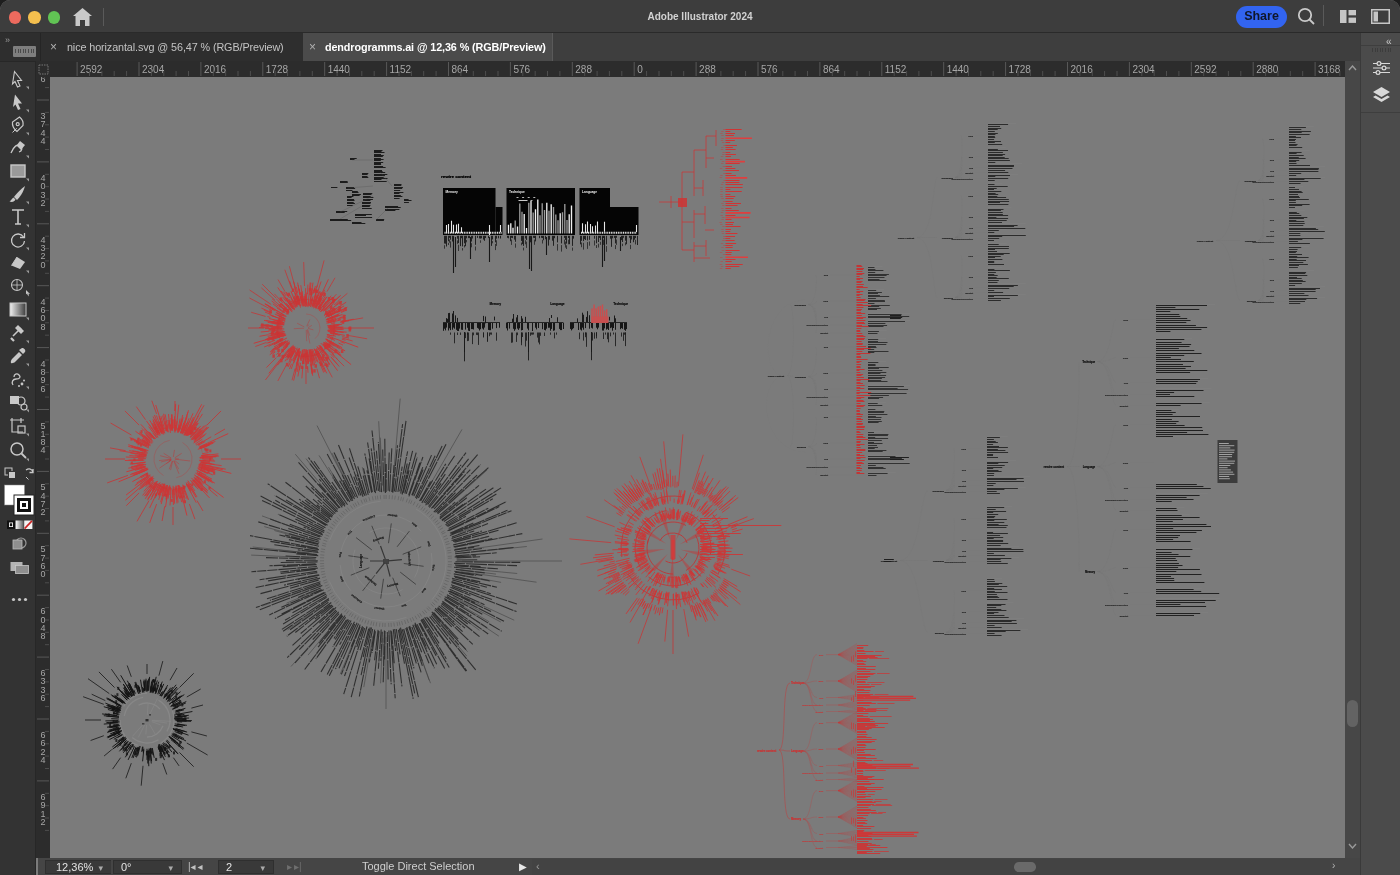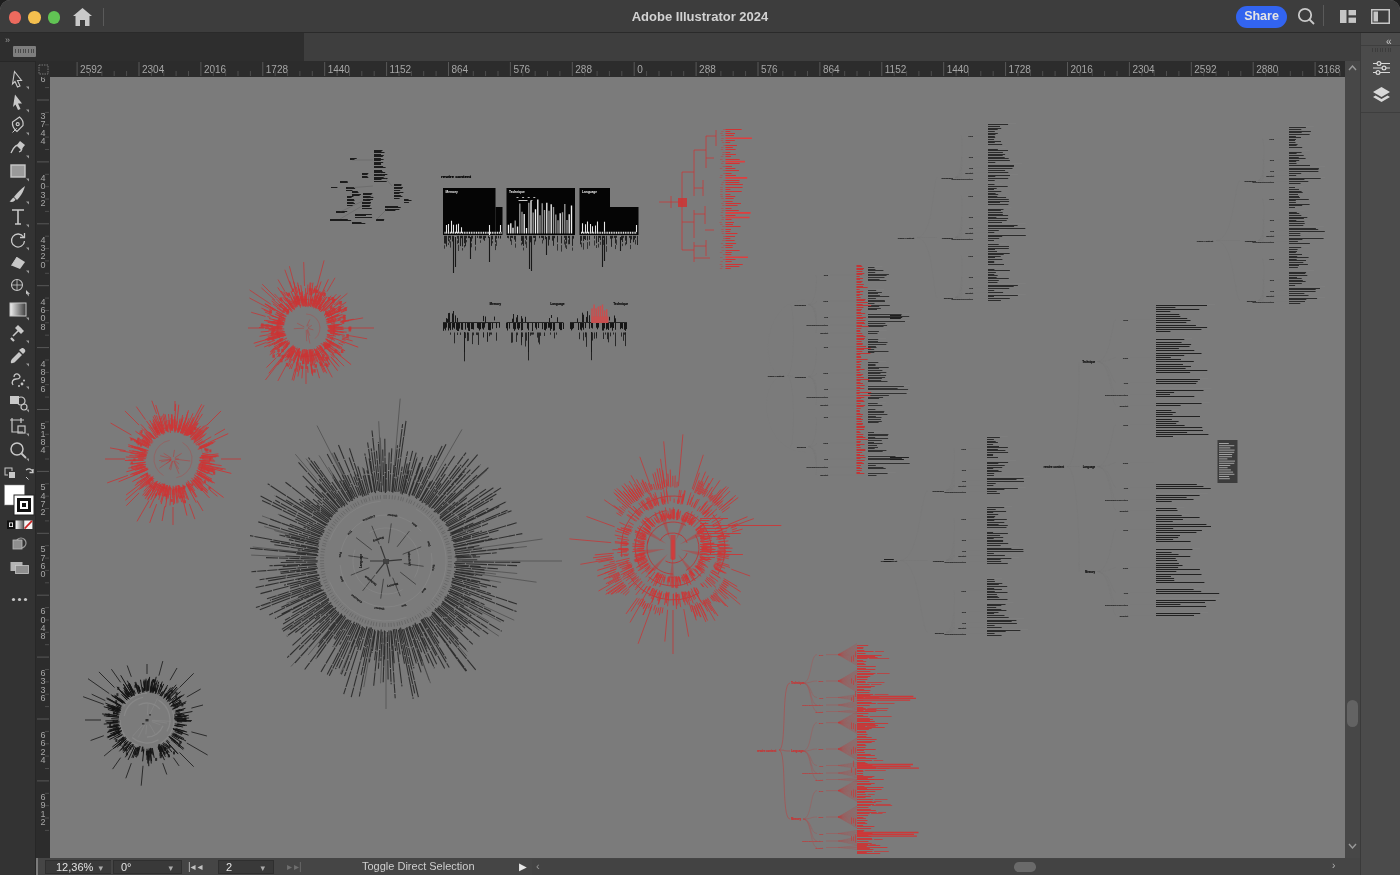--- a/index.html
+++ b/index.html
@@ -26,42 +26,44 @@
 </style></head><body>
 <div id="win">
   <div class="abs" id="titlebar">
     <div class="abs tl" style="left:8.5px;background:#ec6a5e"></div>
     <div class="abs tl" style="left:28px;background:#f4bf4e"></div>
     <div class="abs tl" style="left:47.5px;background:#61c354"></div>
     <svg class="abs" style="left:72px;top:7px" width="21" height="20" viewBox="0 0 21 20">
         <path d="M10.5 1 L20 9 H17.5 V19 H13 V13 H8 V19 H3.5 V9 H1 Z" fill="#c9c9c9"></path>
       </svg>
     <div class="abs" style="left:102.5px;top:8px;width:1px;height:18px;background:#5a5a5a"></div>
-    <div class="abs" style="left:0;top:0;width:1400px;text-align:center;font-size:13px;color:#d2d2d2;line-height:33px;font-weight:700">Adobe Illustrator 2024</div>
-    <div class="abs" style="left:1236px;top:6px;width:51px;height:21.5px;background:#3264f0;border-radius:11px;color:#e5e5e5;font-size:12.5px;font-weight:700;text-align:center;line-height:21px">Share</div>
+    <div class="abs" style="left:0;top:0;width:1400px;text-align:center;font-size:10px;color:#d2d2d2;line-height:33px;font-weight:700">Adobe Illustrator 2024</div>
+    <div class="abs" style="left:1236px;top:6px;width:51px;height:21.5px;background:#3264f0;border-radius:11px;color:#0f172a;font-size:12.5px;font-weight:700;text-align:center;line-height:21px">Share</div>
     <svg class="abs" style="left:1295px;top:5px" width="24" height="24" viewBox="0 0 24 24">
         <circle cx="10" cy="10" r="6.2" stroke="#c9c9c9" stroke-width="1.8" fill="none"></circle>
         <path d="M14.5 14.5 L19 19" stroke="#c9c9c9" stroke-width="1.8"></path>
       </svg>
     <div class="abs" style="left:1323px;top:5px;width:1px;height:21px;background:#5a5a5a"></div>
     <svg class="abs" style="left:1340px;top:10px" width="16" height="13" viewBox="0 0 16 13">
         <rect x="0" y="0" width="6.5" height="13" fill="#c6c6c6"></rect>
         <rect x="8.5" y="0" width="7.5" height="5.3" fill="#c6c6c6"></rect>
         <rect x="8.5" y="7.6" width="7.5" height="5.3" fill="#c6c6c6"></rect>
       </svg>
     <svg class="abs" style="left:1371px;top:9px" width="19" height="15" viewBox="0 0 19 15">
         <rect x="0.75" y="0.75" width="17.5" height="13.5" fill="none" stroke="#c6c6c6" stroke-width="1.5"></rect>
         <rect x="2.5" y="2.5" width="4.5" height="10" fill="#c6c6c6"></rect>
       </svg>
   </div>
   <div class="abs" id="tabbar"></div>
   <div class="abs" id="tabdark"></div>
   <div class="abs" style="left:5px;top:35px;color:#9a9a9a;font-size:9px;letter-spacing:-1px">»</div>
   <div class="abs" style="left:13px;top:46px;width:23px;height:11px;background:#7e7e7e;border-radius:1px"></div>
   <div class="abs" style="left:15px;top:49px;width:19px;height:4px;background:repeating-linear-gradient(90deg,#4a4a4a 0 1px,#7e7e7e 1px 2.6px)"></div>
+  <div class="abs tab" id="tab1"><span class="x" style="margin-left:9px">×</span><span style="margin-left:10px">nice horizantal.svg @ 56,47 % (RGB/Preview)</span></div>
+  <div class="abs tab" id="tab2"><span class="x" style="margin-left:6px">×</span><span style="margin-left:9px">dendrogramms.ai @ 12,36 % (RGB/Preview)</span></div>
   <div class="abs" id="toolbar"><svg width="36" height="794" viewBox="0 61 36 794">
         <g transform="translate(18 78)" stroke="#c8c8c8" fill="none" stroke-width="1.2">
           <path d="M-3.5 -7.5 L3.5 1.5 L-0.5 1.5 L2 7 L-0.5 8 L-3 2.5 L-5.5 5 Z" stroke-width="1.1"></path>
         </g>
         <path d="M26 85.5l3 3v-3z" fill="#9a9a9a" stroke="none"></path>
         <g transform="translate(18 101)" stroke="#c8c8c8" fill="none" stroke-width="1.2">
           <path d="M-3 -7.5 L4 1.5 L0 1.5 L2.5 7 L0 8 L-2.5 2.5 L-5 5 Z" fill="#c8c8c8" stroke="none"></path>
         </g>
         <path d="M26 108.5l3 3v-3z" fill="#9a9a9a" stroke="none"></path>
         <g transform="translate(18 124)" stroke="#c8c8c8" fill="none" stroke-width="1.2">

